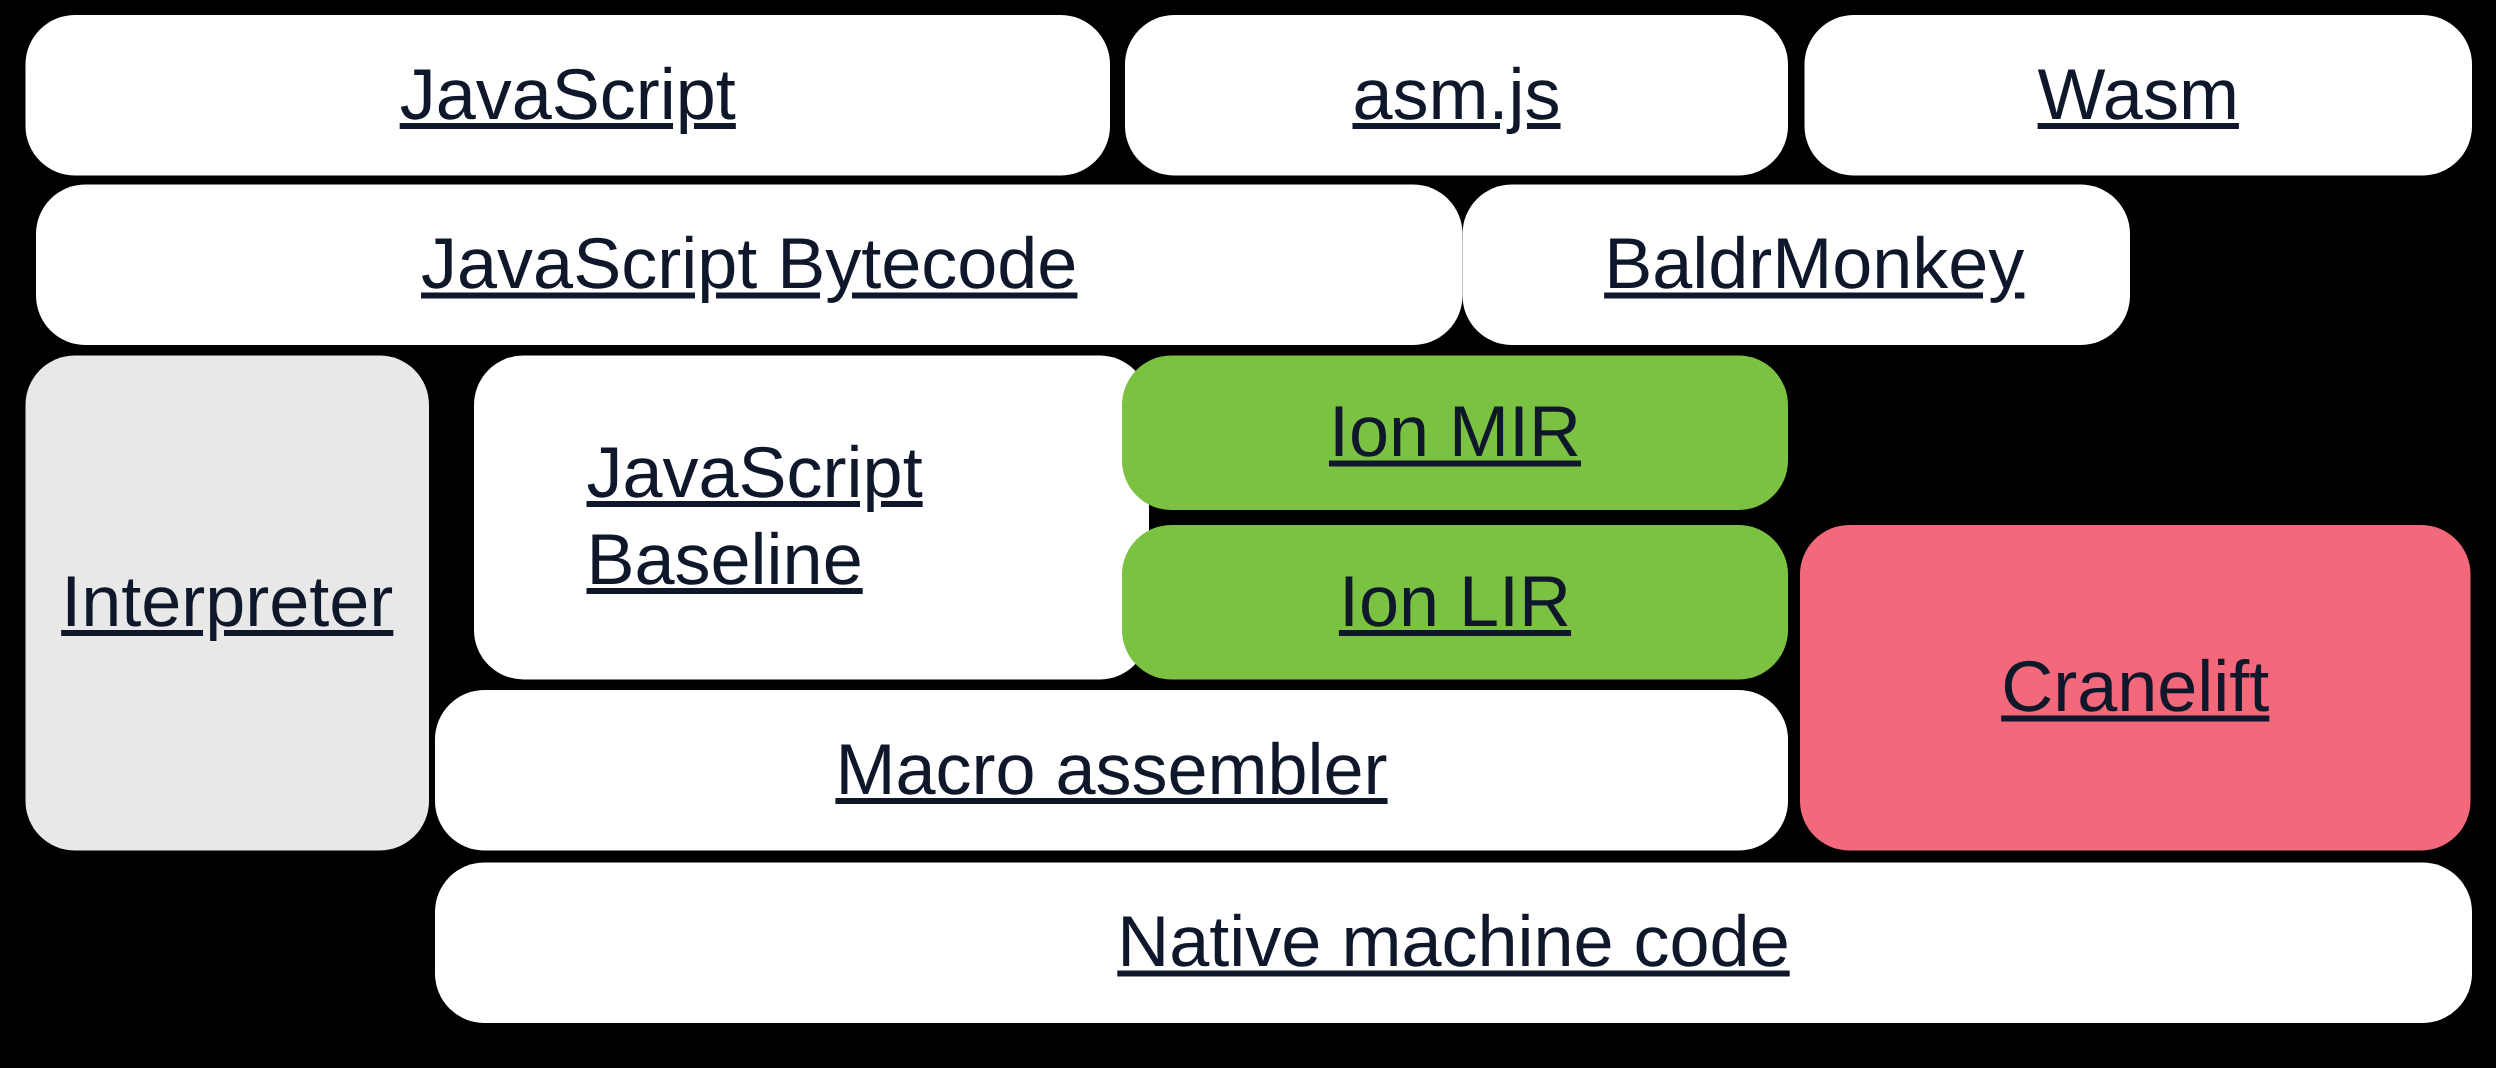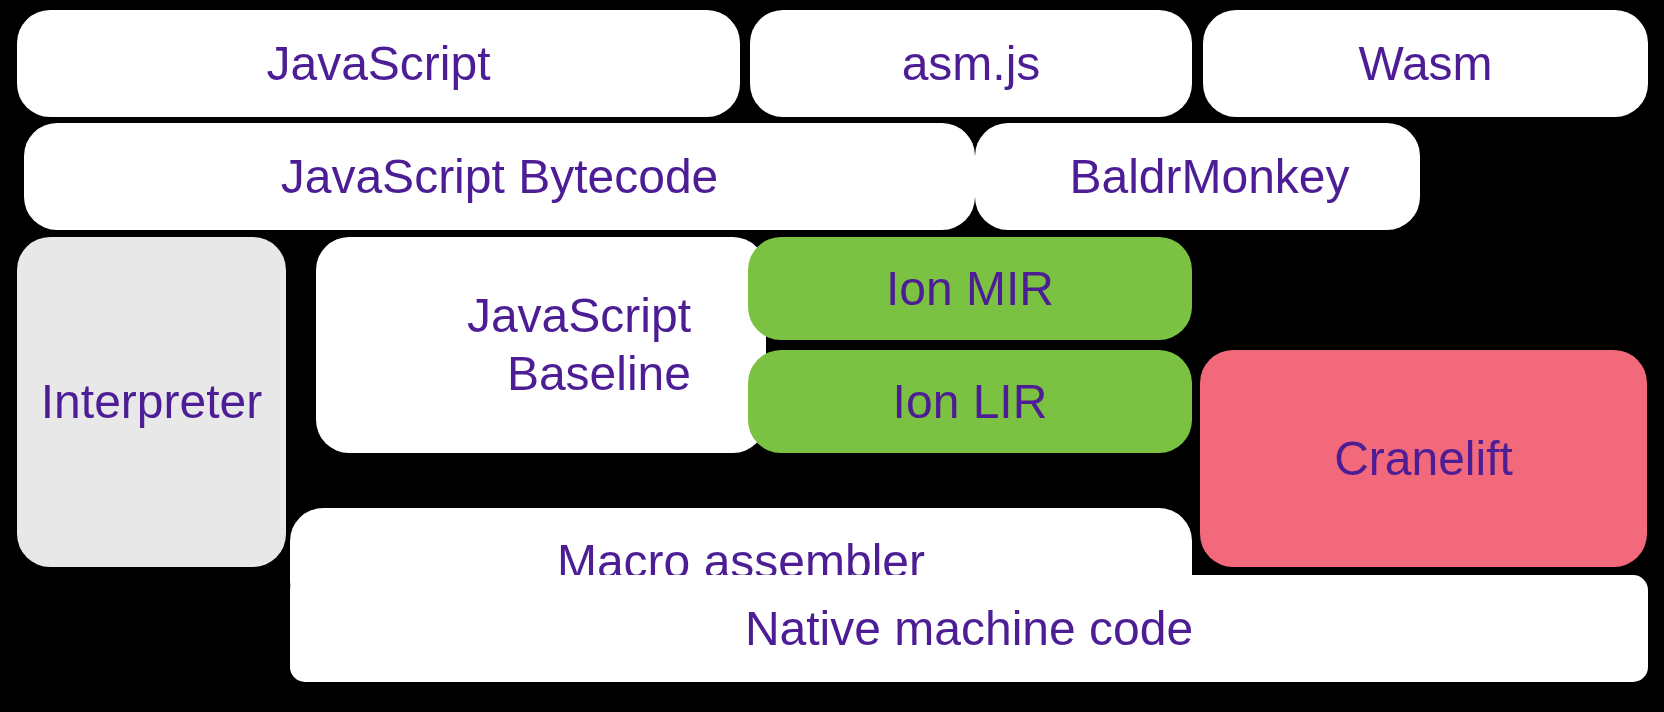--- a/index.html
+++ b/index.html
@@ -12,28 +12,29 @@
     width: 1664px;
     height: 712px;
     background: #000000;
     font-family: "Liberation Sans", "DejaVu Sans", sans-serif;
     overflow: hidden;
   }
   .box {
     position: absolute;
     border-radius: 33px;
     background: #ffffff;
-    color: #4c1d95;
+    color: #0f172a;
     display: flex;
     align-items: center;
     justify-content: center;
     font-size: 48px;
     line-height: 1.2;
-    text-align: right;
+    text-align: left;
     box-sizing: border-box;
+    text-decoration: underline;
   }
   .box span { display: block; }
 
   
   .b-javascript   { left: 17px;   top: 10px;  width: 723px;  height: 107px; }
   .b-asmjs        { left: 750px;  top: 10px;  width: 442px;  height: 107px; }
   .b-wasm         { left: 1203px; top: 10px;  width: 445px;  height: 107px; }
 
   
   .b-bytecode     { left: 24px;   top: 123px; width: 951px;  height: 107px; }
@@ -44,21 +45,21 @@
   .b-baseline     { left: 290px;  top: 237px; width: 450px;  height: 216px; margin-left: 26px; }
   .b-baseline span { max-width: 300px; }
   .b-ionmir       { left: 748px;  top: 237px; width: 444px;  height: 103px; }
   .b-ionlir       { left: 748px;  top: 350px; width: 444px;  height: 103px; }
   .b-cranelift    { left: 1200px; top: 350px; width: 447px;  height: 217px; }
 
   
   .b-macroasm     { left: 290px;  top: 460px; width: 902px;  height: 107px; }
 
   
-  .b-native       { left: 290px;  top: 575px; width: 1358px; height: 107px; border-radius: 15px; }
+  .b-native       { left: 290px;  top: 575px; width: 1358px; height: 107px; }
 </style>
 </head>
 <body>
 
 <div class="diagram" style="background: rgb(0, 0, 0);">
 
   <div class="box b-javascript" style="background: rgb(255, 255, 255);">
     <span>JavaScript</span>
   </div>
 
@@ -91,21 +92,21 @@
   </div>
 
   <div class="box b-ionlir" style="background: rgb(124, 194, 66);">
     <span>Ion LIR</span>
   </div>
 
   <div class="box b-cranelift" style="background: rgb(241, 105, 122);">
     <span>Cranelift</span>
   </div>
 
-  <div class="box b-macroasm" style="background: rgb(255, 255, 255); margin-top: 48px;">
+  <div class="box b-macroasm" style="background: rgb(255, 255, 255);">
     <span>Macro assembler</span>
   </div>
 
   <div class="box b-native" style="background: rgb(255, 255, 255);">
     <span>Native machine code</span>
   </div>
 
 </div>
 
 </body></html>

